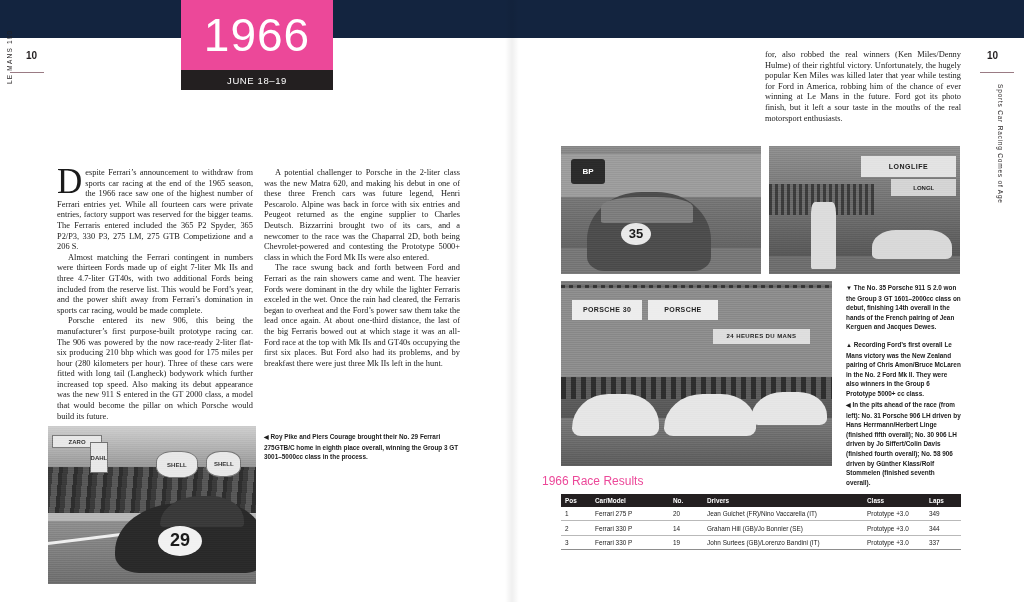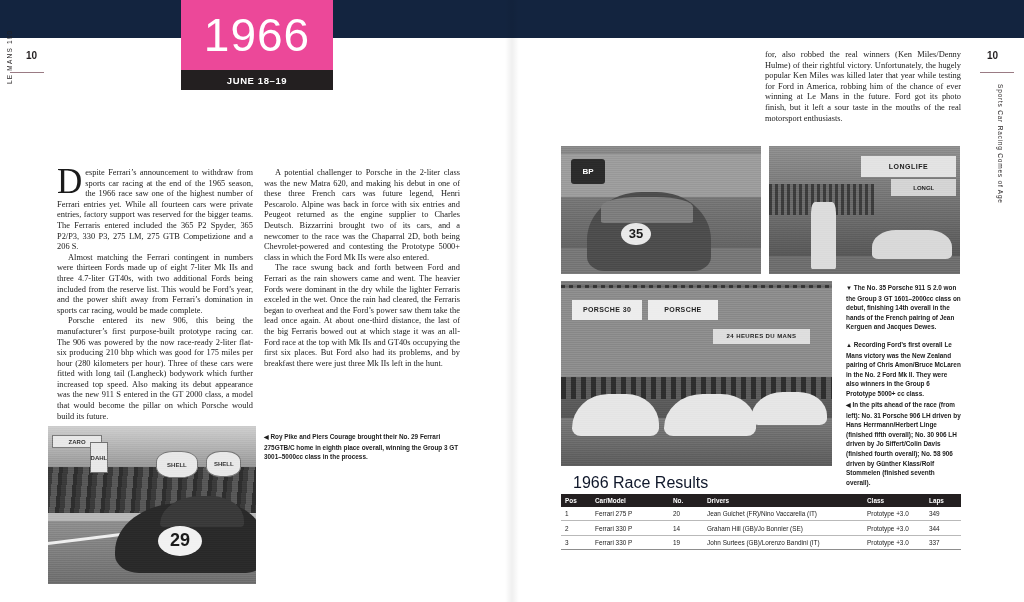--- a/index.html
+++ b/index.html
@@ -36,21 +36,21 @@
     letter-spacing: 1px;
     font-weight: 300;
     line-height: 1;
     font-family: "Liberation Sans", sans-serif;
   }
   .year-dark {
     background: #231f20; height: 20px;
     display: flex; align-items: center; justify-content: center;
   }
   .year-date {
-    color: #ffffff; font-size: 9.5px; font-weight: bold; letter-spacing: .6px;
+    color: #ffffff; font-size: 9.5px; font-weight: normal; letter-spacing: .6px;
   }
 
   
   .folio {
     position: absolute; font-size: 10px; font-weight: bold; color: #231f20;
   }
   .folio-left { left: 26px; top: 50px; }
   .folio-right { right: 26px; top: 50px; text-align: right; }
   .folio-rule {
     position: absolute; width: 34px; height: 1px; background: #9a7b84;
@@ -198,22 +198,22 @@
     font-weight: bold;
   }
   .cap-arrow { font-size: 6px; }
   .cap-ferrari { left: 264px; top: 432px; width: 196px; }
   .cap-35  { left: 846px; top: 283px; width: 115px; }
   .cap-ford{ left: 846px; top: 340px; width: 115px; }
   .cap-pits{ left: 846px; top: 400px; width: 115px; }
 
   
   .results-title {
-    position: absolute; left: 573px; top: 474px;
-    font-size: 16px; color: #0f172a; font-weight: normal;
+    position: absolute; left: 542px; top: 474px;
+    font-size: 12px; color: #ec4899; font-weight: normal;
     font-family: "Liberation Sans", sans-serif;
   }
   .results-table {
     position: absolute; left: 561px; top: 494px; width: 400px;
     border-collapse: collapse;
     font-family: "Liberation Sans", sans-serif;
     font-size: 6.4px;
   }
   .results-table thead th {
     background: #231f20; color: #ffffff; text-align: left;

